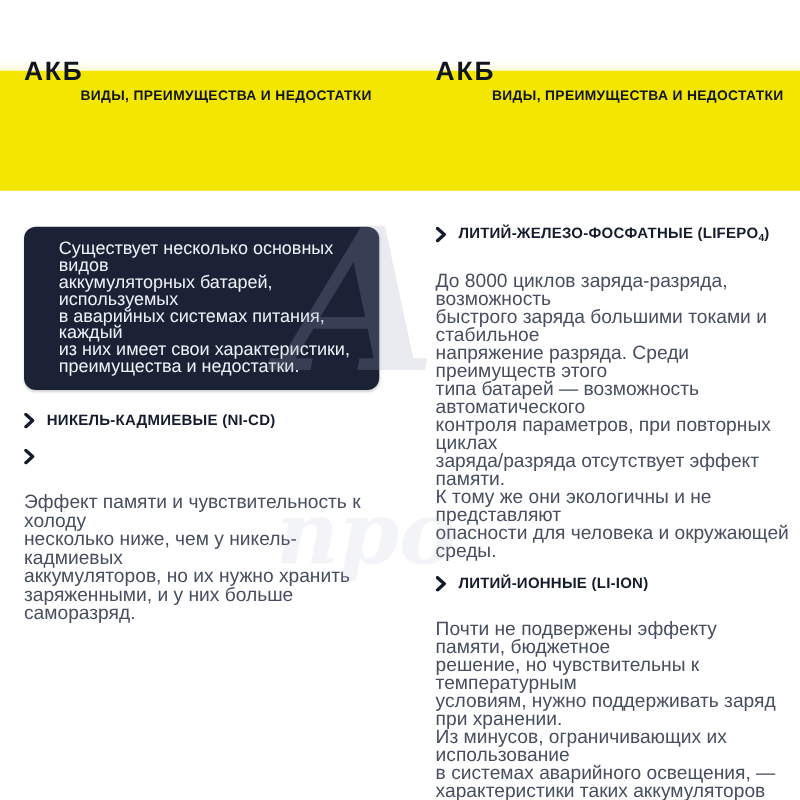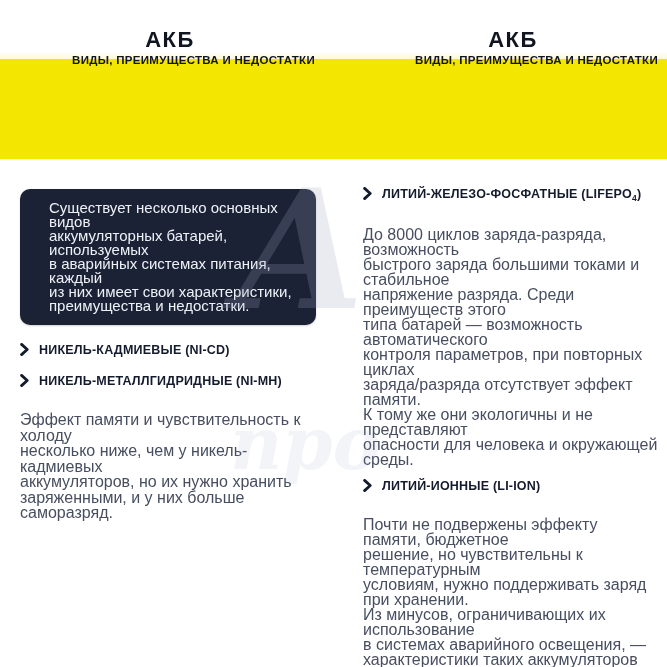--- a/index.html
+++ b/index.html
@@ -12,21 +12,21 @@
 
   
   .band{
     position:absolute;left:0;top:59px;width:667px;height:100px;
     background:#F3E600;
   }
   .band-fade{
     position:absolute;left:0;top:51px;width:667px;height:8px;
     background:linear-gradient(#ffffff,#fdf9d8);
   }
-  .card-header{position:absolute;top:28px;width:300px;text-align:center;}
+  .card-header{position:absolute;top:48px;width:300px;}
   .card-header.left{left:20px;}
   .card-header.right{left:363px;}
   .card-title{
     font-size:22px;font-weight:700;letter-spacing:1.5px;color:#10151f;
     line-height:24px;
   }
   .card-subtitle{
     font-size:11.5px;font-weight:700;letter-spacing:.3px;color:#10151f;
     line-height:14px;margin-top:1px;padding-left:47px;
   }
@@ -38,21 +38,21 @@
 
   .intro-box{
     background:#1B2236;border-radius:10px;
     padding:12px 12px 12px 29px;
     color:#eef1f6;font-size:15px;line-height:14px;
     white-space:pre-line;margin-bottom:18px;
     box-shadow:0 1px 2px rgba(0,0,0,.18);
   }
 
   .sec-heading{
-    display:flex;gap:10px;
+    display:flex;align-items:center;gap:10px;
     color:#141B2D;font-weight:700;font-size:12.5px;letter-spacing:.2px;
     white-space:nowrap;
   }
   .sec-heading .chev{flex:0 0 auto;display:inline-flex;}
   .h1-row{margin-bottom:9px;}
   .col-right .h1-row{margin-bottom:13px;}
   .h2-row-left{margin-top:17px;margin-bottom:10px;}
   .h2-row-right{margin-top:12px;margin-bottom:0;}
 
   .sec-body{
@@ -107,21 +107,20 @@
       </span>
       <span>НИКЕЛЬ-КАДМИЕВЫЕ (NI-CD)</span>
     </div>
 
     <div class="sec-heading h2-row-left">
       <span class="chev">
         <svg width="9" height="13" viewBox="0 0 9 13">
             <path d="M1.6 1.4 L7.2 6.5 L1.6 11.6" stroke="#141B2D" stroke-width="2.8" fill="none" stroke-linecap="round" stroke-linejoin="round"></path>
           </svg>
       </span>
-      <span>НИКЕЛЬ-МЕТАЛЛГИДРИДНЫЕ (NI-MH)</span>
     </div>
     <div class="sec-body">Эффект памяти и чувствительность к холоду
 несколько ниже, чем у никель-кадмиевых
 аккумуляторов, но их нужно хранить
 заряженными, и у них больше саморазряд.</div>
 
   </div>
 
   <div class="col col-right">
 

